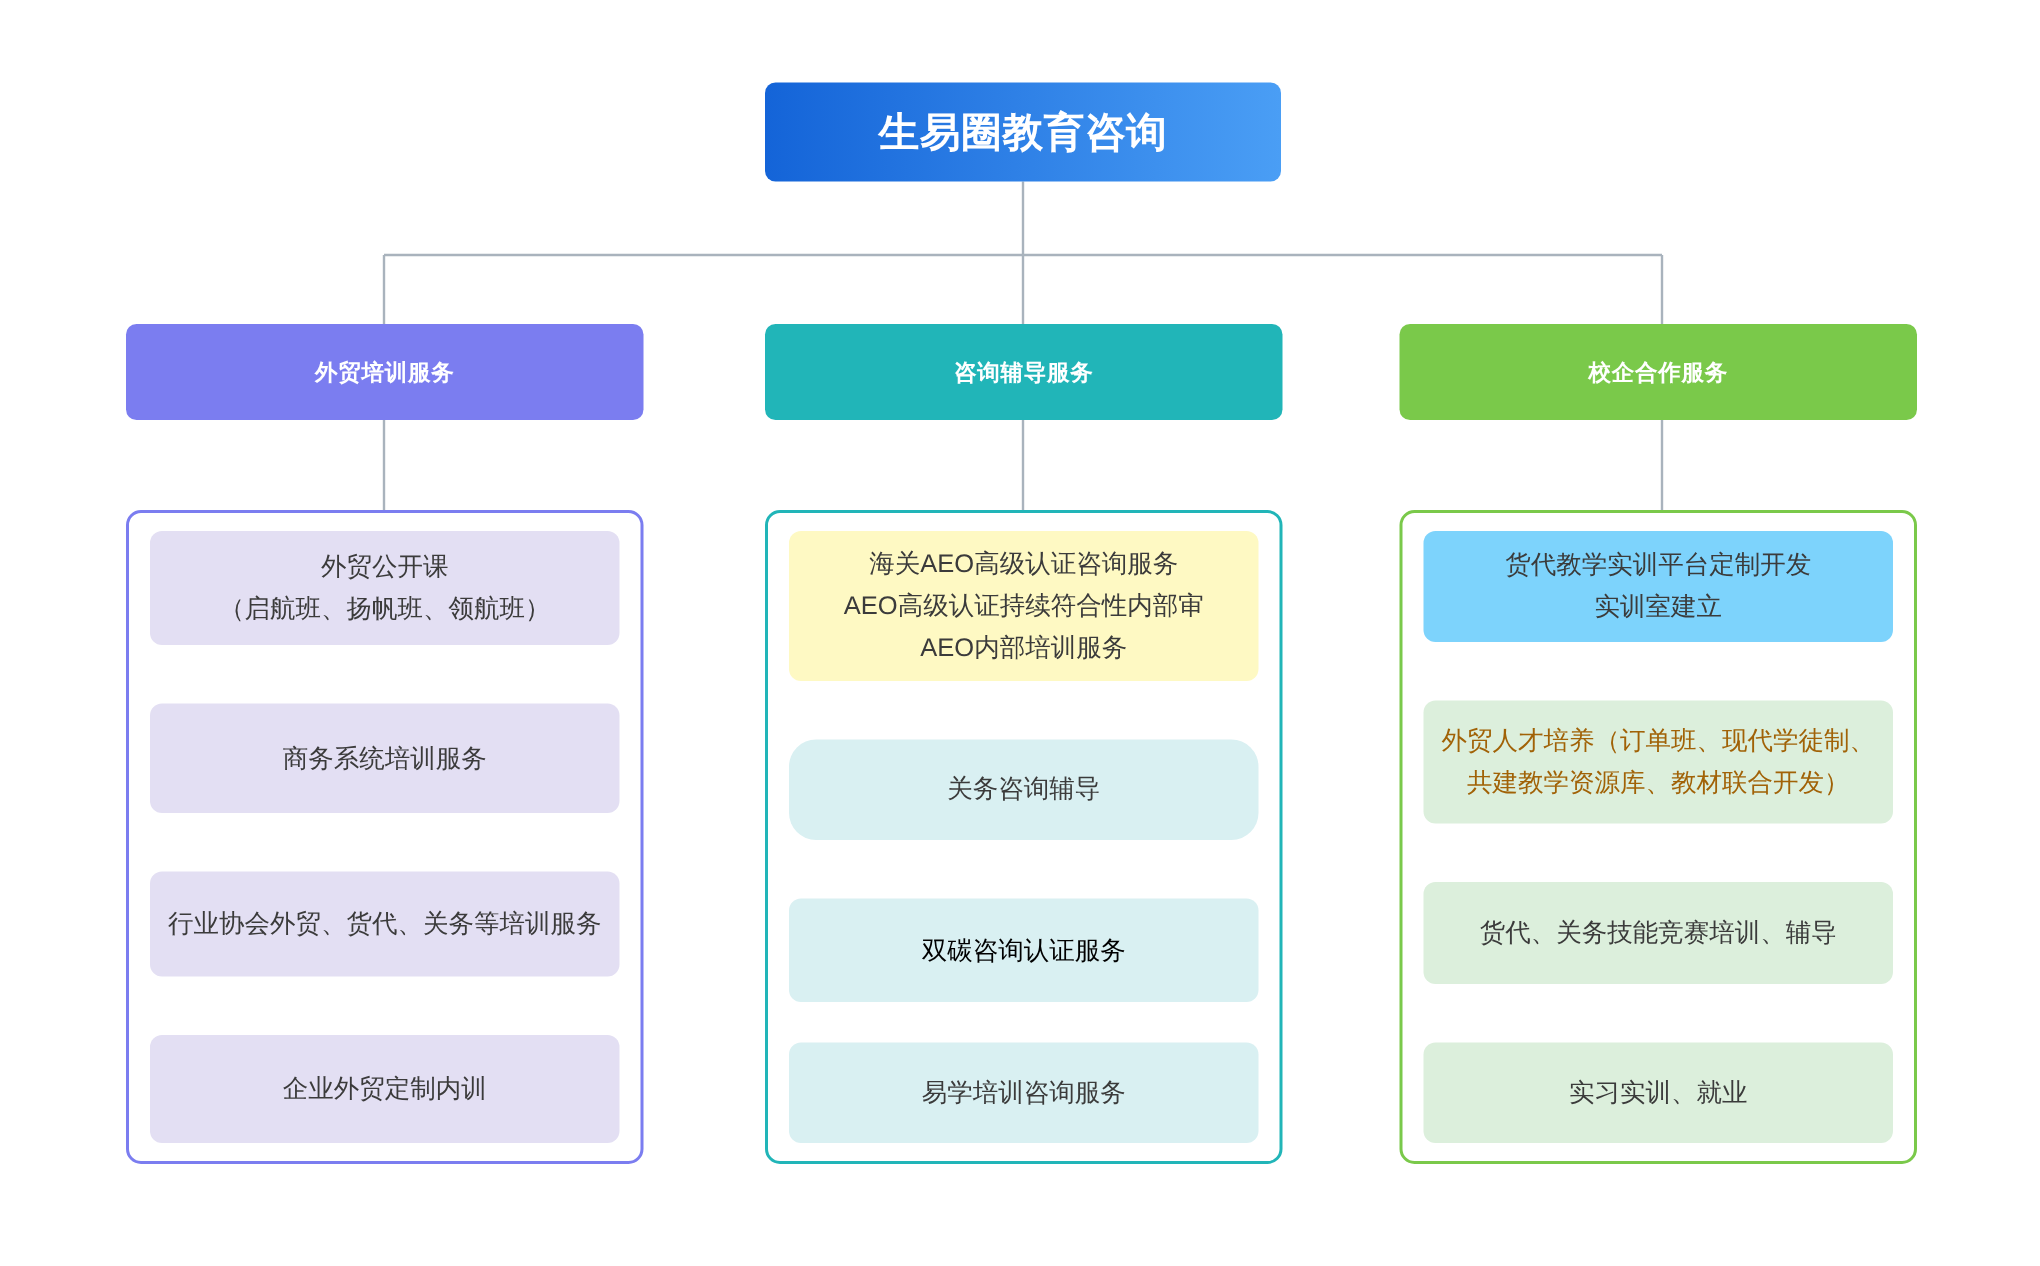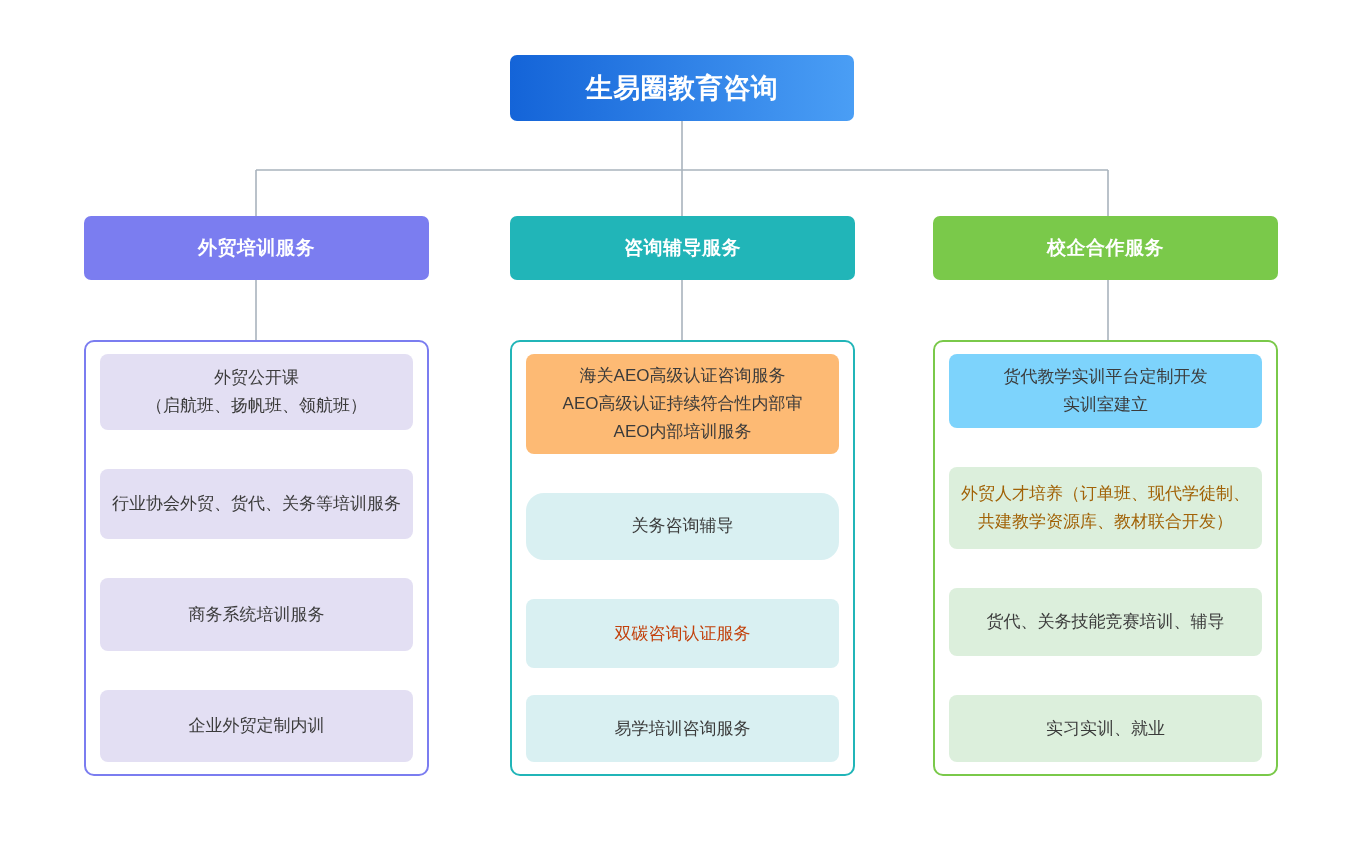--- a/index.html
+++ b/index.html
@@ -62,21 +62,21 @@
   .branch-header {
     width: 100%;
     height: 64px;
     border-radius: 7px;
     display: flex;
     align-items: center;
     justify-content: center;
     box-sizing: border-box;
   }
   .branch-title {
-    font-size: 19px;
+    font-size: 15px;
     font-weight: bold;
     color: #ffffff;
     letter-spacing: 0.5px;
   }
 
   .branch-body {
     position: absolute;
     top: 124px;
     left: 0;
     width: 100%;
@@ -141,36 +141,36 @@
     <span class="root-label">生易圈教育咨询</span>
   </div>
 
   <div class="branch" id="branch-1">
     <div class="branch-header" style="background: rgb(123, 125, 240);">
       <span class="branch-title">外贸培训服务</span>
     </div>
     <div class="branch-body" style="border-color: rgb(123, 125, 240);">
       <div class="leaf" style="background: rgb(227, 223, 243); color: rgb(59, 59, 59); height: 84px; margin-bottom: 12px;">外贸公开课
 （启航班、扬帆班、领航班）</div>
+      <div class="leaf" style="background: rgb(227, 223, 243); color: rgb(59, 59, 59); height: 82px; margin-bottom: 12px;">商务系统培训服务</div>
       <div class="leaf" style="background: rgb(227, 223, 243); color: rgb(59, 59, 59); height: 78px; margin-bottom: 12px;">行业协会外贸、货代、关务等培训服务</div>
-      <div class="leaf" style="background: rgb(227, 223, 243); color: rgb(59, 59, 59); height: 82px; margin-bottom: 12px;">商务系统培训服务</div>
       <div class="leaf" style="background: rgb(227, 223, 243); color: rgb(59, 59, 59); height: 80px; margin-bottom: 0px;">企业外贸定制内训</div>
     </div>
   </div>
 
   <div class="branch" id="branch-2">
     <div class="branch-header" style="background: rgb(33, 181, 184);">
       <span class="branch-title">咨询辅导服务</span>
     </div>
     <div class="branch-body" style="border-color: rgb(33, 181, 184);">
-      <div class="leaf" style="background: #fdba74; color: rgb(59, 59, 59); height: 100px; margin-bottom: 12px;">海关AEO高级认证咨询服务
+      <div class="leaf" style="background: #fef9c3; color: rgb(59, 59, 59); height: 100px; margin-bottom: 12px;">海关AEO高级认证咨询服务
 AEO高级认证持续符合性内部审
 AEO内部培训服务</div>
       <div class="leaf" style="background: rgb(217, 240, 242); color: rgb(59, 59, 59); height: 78px; margin-bottom: 12px; border-radius: 18px;">关务咨询辅导</div>
-      <div class="leaf" style="background: rgb(217, 240, 242); color: #c2410c; height: 82px; margin-bottom: 0;">双碳咨询认证服务</div>
+      <div class="leaf" style="background: rgb(217, 240, 242); color: #000000; height: 82px; margin-bottom: 0;">双碳咨询认证服务</div>
       <div class="leaf" style="background: rgb(217, 240, 242); color: rgb(59, 59, 59); height: 78px; margin-bottom: 0px;">易学培训咨询服务</div>
     </div>
   </div>
 
   <div class="branch" id="branch-3">
     <div class="branch-header" style="background: rgb(122, 201, 74);">
       <span class="branch-title">校企合作服务</span>
     </div>
     <div class="branch-body" style="border-color: rgb(122, 201, 74);">
       <div class="leaf" style="background: #7dd3fc; color: rgb(59, 59, 59); height: 74px; margin-bottom: 12px;">货代教学实训平台定制开发

